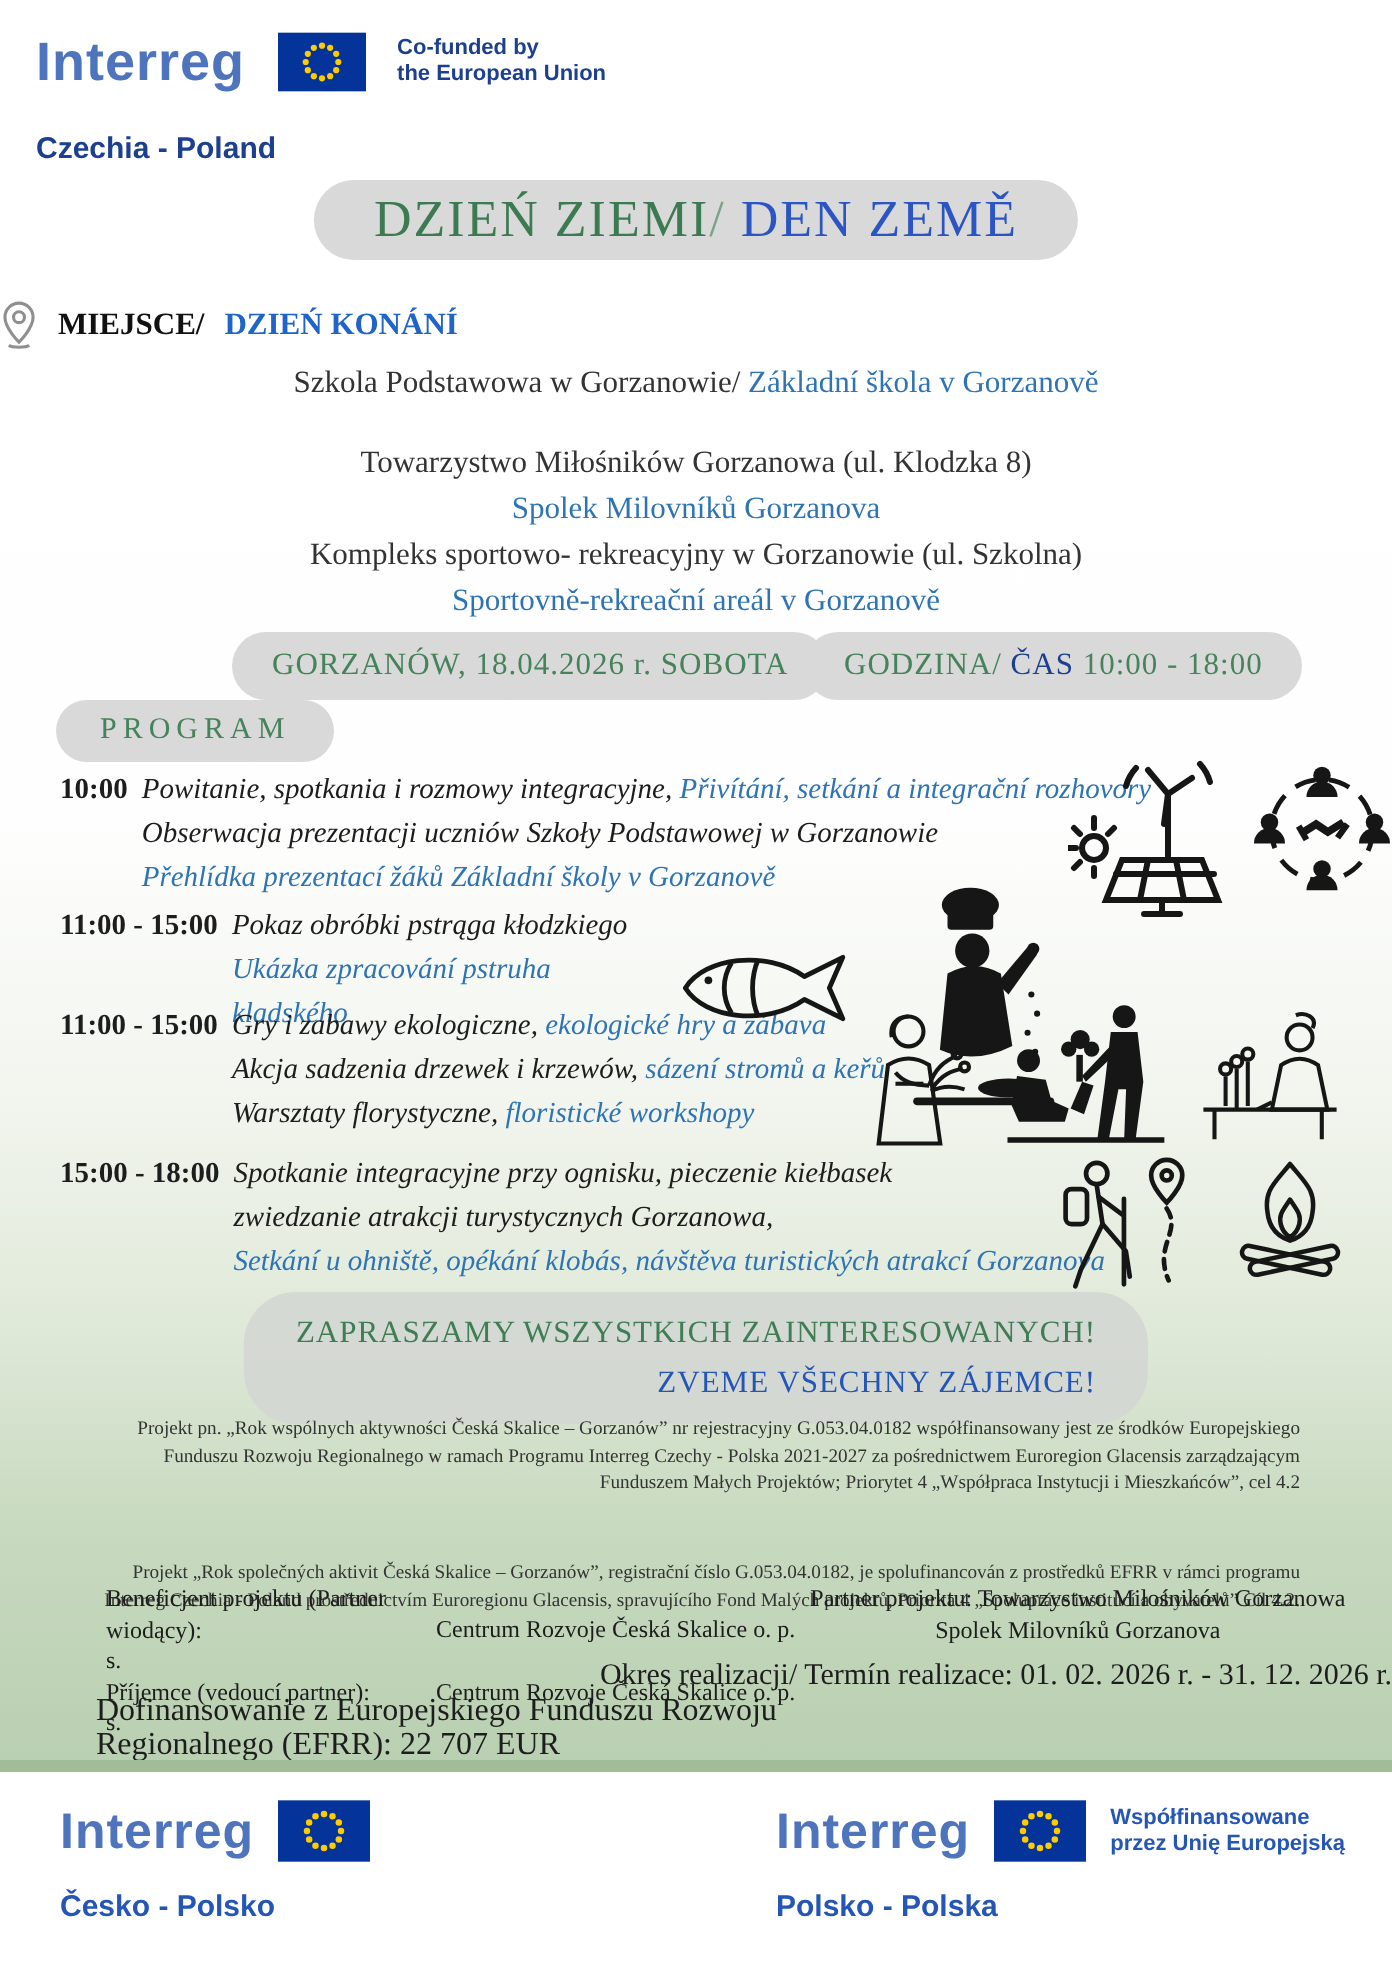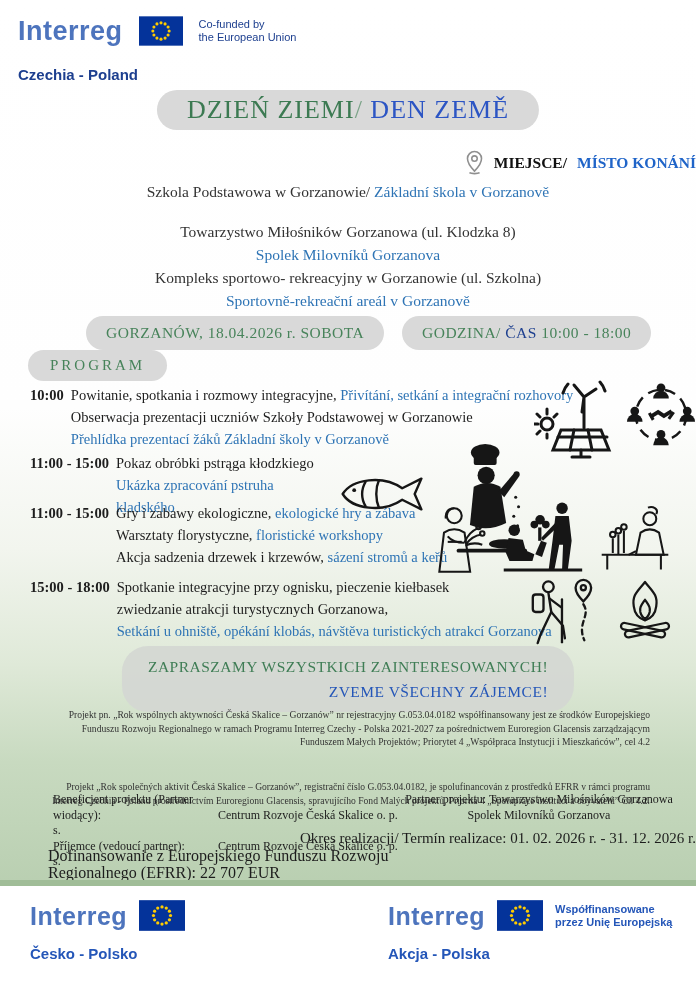--- a/index.html
+++ b/index.html
@@ -9,51 +9,51 @@
   .poster{position:absolute;left:0;top:0;right:0;bottom:98px;
     background:linear-gradient(180deg,#ffffff 0%,#fefefe 46%,#f2f5ee 62%,#dfe9d8 75%,#c8dac0 86%,#b9cfb1 100%);}
   .strip{position:absolute;left:0;right:0;bottom:98px;height:6px;background:#a0bd98}
   .footer{position:absolute;left:0;right:0;bottom:0;height:98px;background:#ffffff}
 
   
   .brand{left:18px;top:16px;display:flex;gap:16px;align-items:flex-start}
   .interreg-word{font-family:"Liberation Sans",sans-serif;font-weight:bold;font-size:27px;
     color:#4d74bd;letter-spacing:.5px;line-height:30px}
   .euflag{display:block}
-  .eu-caption{font-family:"Liberation Sans",sans-serif;font-weight:normal;font-size:11px;
+  .eu-caption{font-family:"Liberation Sans",sans-serif;font-weight:bold;font-size:11px;
     line-height:13px;color:#1d3f8f;padding-top:2px}
   .program-name{left:18px;top:66px;font-family:"Liberation Sans",sans-serif;font-weight:bold;
     font-size:15px;color:#1d3f8f}
 
   
   .title-pill{left:50%;top:90px;transform:translateX(-50%);background:#d9d9d9;border-radius:27px;
     padding:5px 30px;font-size:26px;letter-spacing:1px;white-space:nowrap}
   .title-pl{color:#3c7a52}.title-sep{color:#7ba388}.title-cz{color:#2c55c4}
 
   
-  .venue-heading{left:0;right:0;top:150px;text-align:right;font-weight:bold;font-size:15.5px}
+  .venue-heading{left:0;right:0;top:150px;text-align:left;font-weight:bold;font-size:15.5px}
   .venue-heading .inner{display:inline-flex;align-items:center;gap:10px}
   .h-pl{color:#111}.h-cz{color:#1f64c8}
   .loc{left:0;right:0;text-align:center;font-size:15.5px;line-height:23px;color:#333}
   .cz-text{color:#2e74b5}
   .loc1{top:180px}.loc2{top:220px}.loc3{top:266px}
 
   
   .badge{background:#d9d9d9;border-radius:22px;padding:8px 20px;font-size:15.5px;
     color:#47835a;letter-spacing:.5px;white-space:nowrap}
-  .badge-date{left:86px;top:316px}
+  .badge-date{left:116px;top:316px}
   .badge-time{left:402px;top:316px}
   .badge .b-cz{color:#1d3f8f}
 
   
   .program-pill{left:28px;top:350px;background:#d9d9d9;border-radius:20px;padding:7px 22px;
     color:#47835a;font-size:15px;letter-spacing:3px}
   .entry{left:30px;font-size:14.5px;line-height:22px;color:#1d1d1d;display:flex;gap:7px}
   .entry .time{font-weight:bold;white-space:nowrap}
-  .entry .lines{}
+  .entry .lines{font-style:italic}
   .entry1{top:384px;width:560px}
   .entry2{top:452px;width:300px}
   .entry3{top:502px;width:430px}
   .entry4{top:576px;width:545px}
 
   .icons1{left:534px;top:380px;display:flex;gap:10px;align-items:flex-start}
   .icons2{left:335px;top:442px;display:flex;gap:14px;align-items:flex-start}
   .icons3{left:430px;top:498px;display:flex;gap:12px;align-items:flex-end}
   .icons4{left:524px;top:578px;display:flex;gap:18px;align-items:flex-start}
 
@@ -124,21 +124,21 @@
   </div>
 
   <div class="abs venue-heading">
     <span class="inner">
       <svg width="19" height="25" viewBox="0 0 24 32" fill="none" stroke="#8f8f8f" stroke-width="2">
         <path d="M12 2a9 9 0 0 1 9 9c0 7-9 16-9 16s-9-9-9-16a9 9 0 0 1 9-9Z"></path>
         <circle cx="12" cy="11" r="3.5"></circle>
         <path d="M5.5 29c2 1.6 11 1.6 13 0"></path>
       </svg>
       <span class="h-pl">MIEJSCE/</span>
-      <span class="h-cz">MÍSTO KONÁNÍ</span>
+      <span class="h-cz">DZIEŃ KONÁNÍ</span>
     </span>
   </div>
 
   <div class="abs loc loc1">
     <span>Szkola Podstawowa w Gorzanowie/</span>
     <span class="cz-text">Základní škola v Gorzanově</span>
   </div>
   <div class="abs loc loc2">
     <div>Towarzystwo Miłośników Gorzanowa (ul. Klodzka 8)</div>
     <div class="cz-text">Spolek Milovníků Gorzanova</div>
@@ -171,22 +171,22 @@
     <div class="lines">
       <div><span>Pokaz obróbki pstrąga kłodzkiego</span><span class="cz-text"></span></div>
       <div><span></span><span class="cz-text">Ukázka zpracování pstruha kladského</span></div>
     </div>
   </div>
 
   <div class="abs entry entry3">
     <span class="time">11:00 - 15:00</span>
     <div class="lines">
       <div><span>Gry i zabawy ekologiczne,</span> <span class="cz-text">ekologické hry a zábava</span></div>
+      <div><span>Akcja sadzenia drzewek i krzewów,</span> <span class="cz-text">sázení stromů a keřů</span></div>
       <div><span>Warsztaty florystyczne,</span> <span class="cz-text">floristické workshopy</span></div>
-      <div><span>Akcja sadzenia drzewek i krzewów,</span> <span class="cz-text">sázení stromů a keřů</span></div>
     </div>
   </div>
 
   <div class="abs entry entry4">
     <span class="time">15:00 - 18:00</span>
     <div class="lines">
       <div><span>Spotkanie integracyjne przy ognisku, pieczenie kiełbasek</span><span class="cz-text"></span></div>
       <div><span>zwiedzanie atrakcji turystycznych Gorzanowa,</span><span class="cz-text"></span></div>
       <div><span></span><span class="cz-text">Setkání u ohniště, opékání klobás, návštěva turistických atrakcí Gorzanova</span></div>
     </div>
@@ -386,15 +386,15 @@
           <circle cx="17" cy="18" r="1.9"></circle>
             <circle cx="18.3" cy="13" r="1.9"></circle>
             <circle cx="22" cy="9.3" r="1.9"></circle>
         </g>
       </svg>
       <div class="f-caption">
         <div>Współfinansowane</div>
         <div>przez Unię Europejską</div>
       </div>
     </div>
-    <div class="f-program">Akcja - Polska</div>
+    <div class="f-program">Polsko - Polska</div>
   </div>
 </div>
 
 </body></html>

